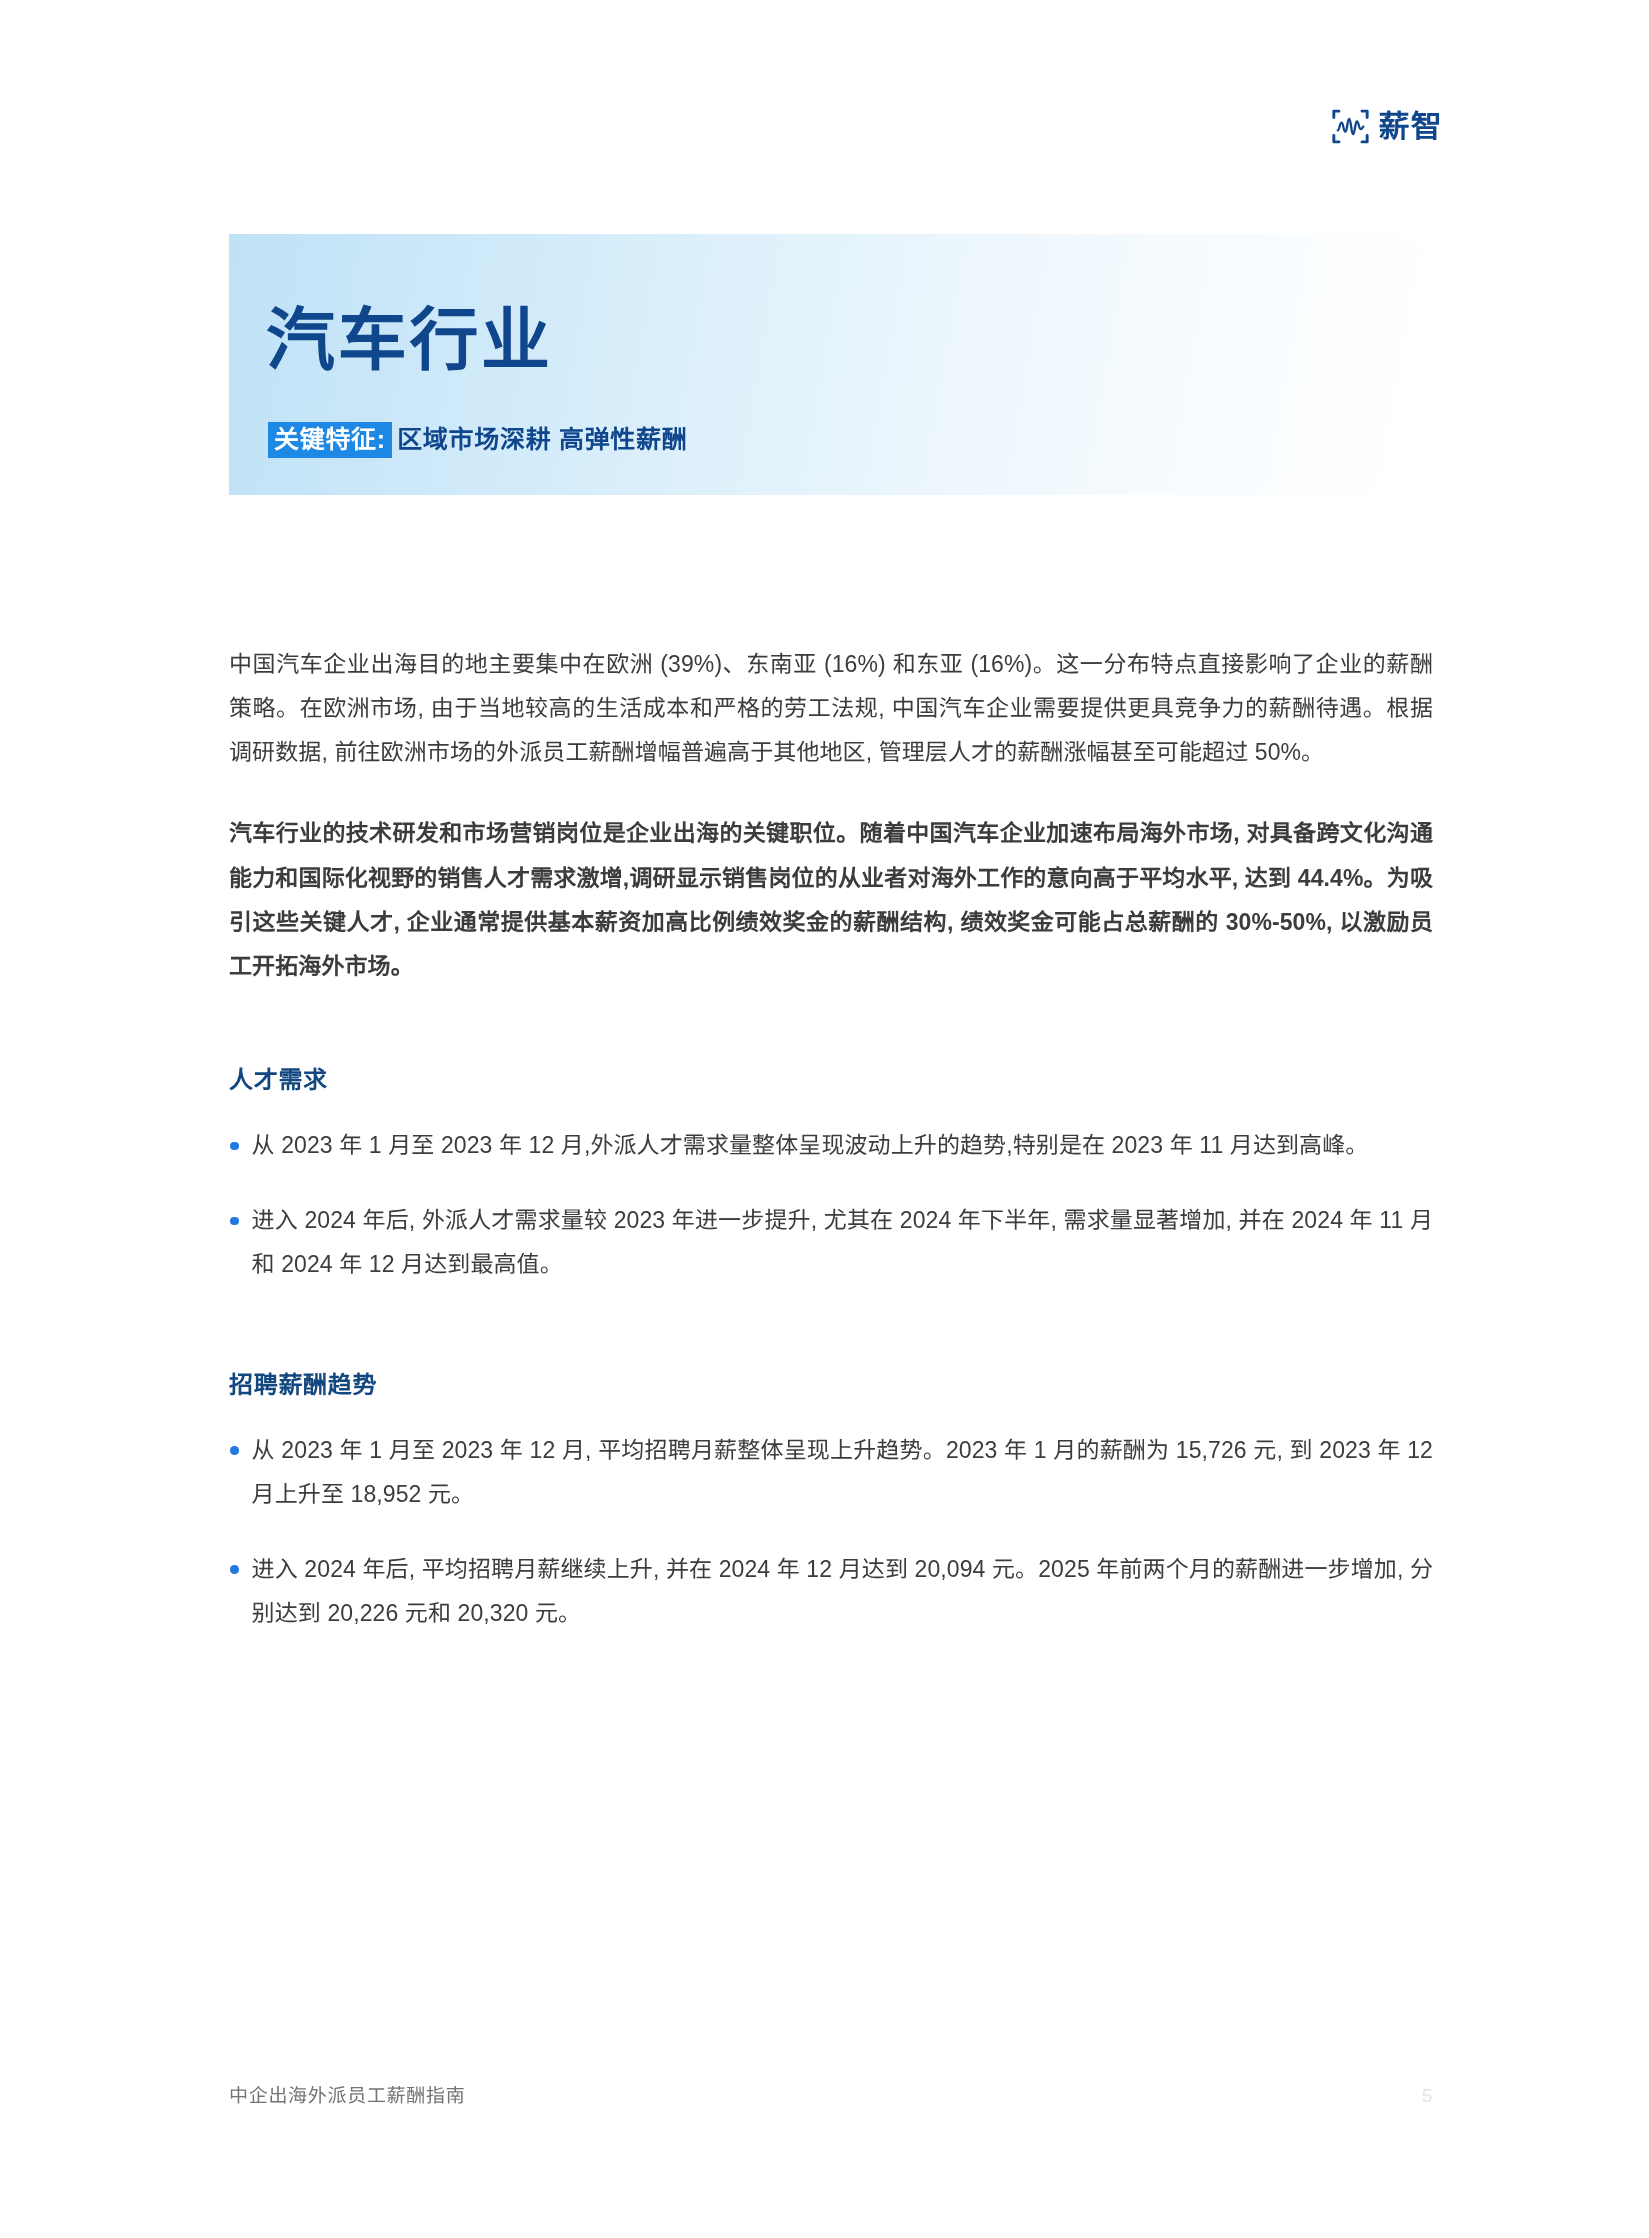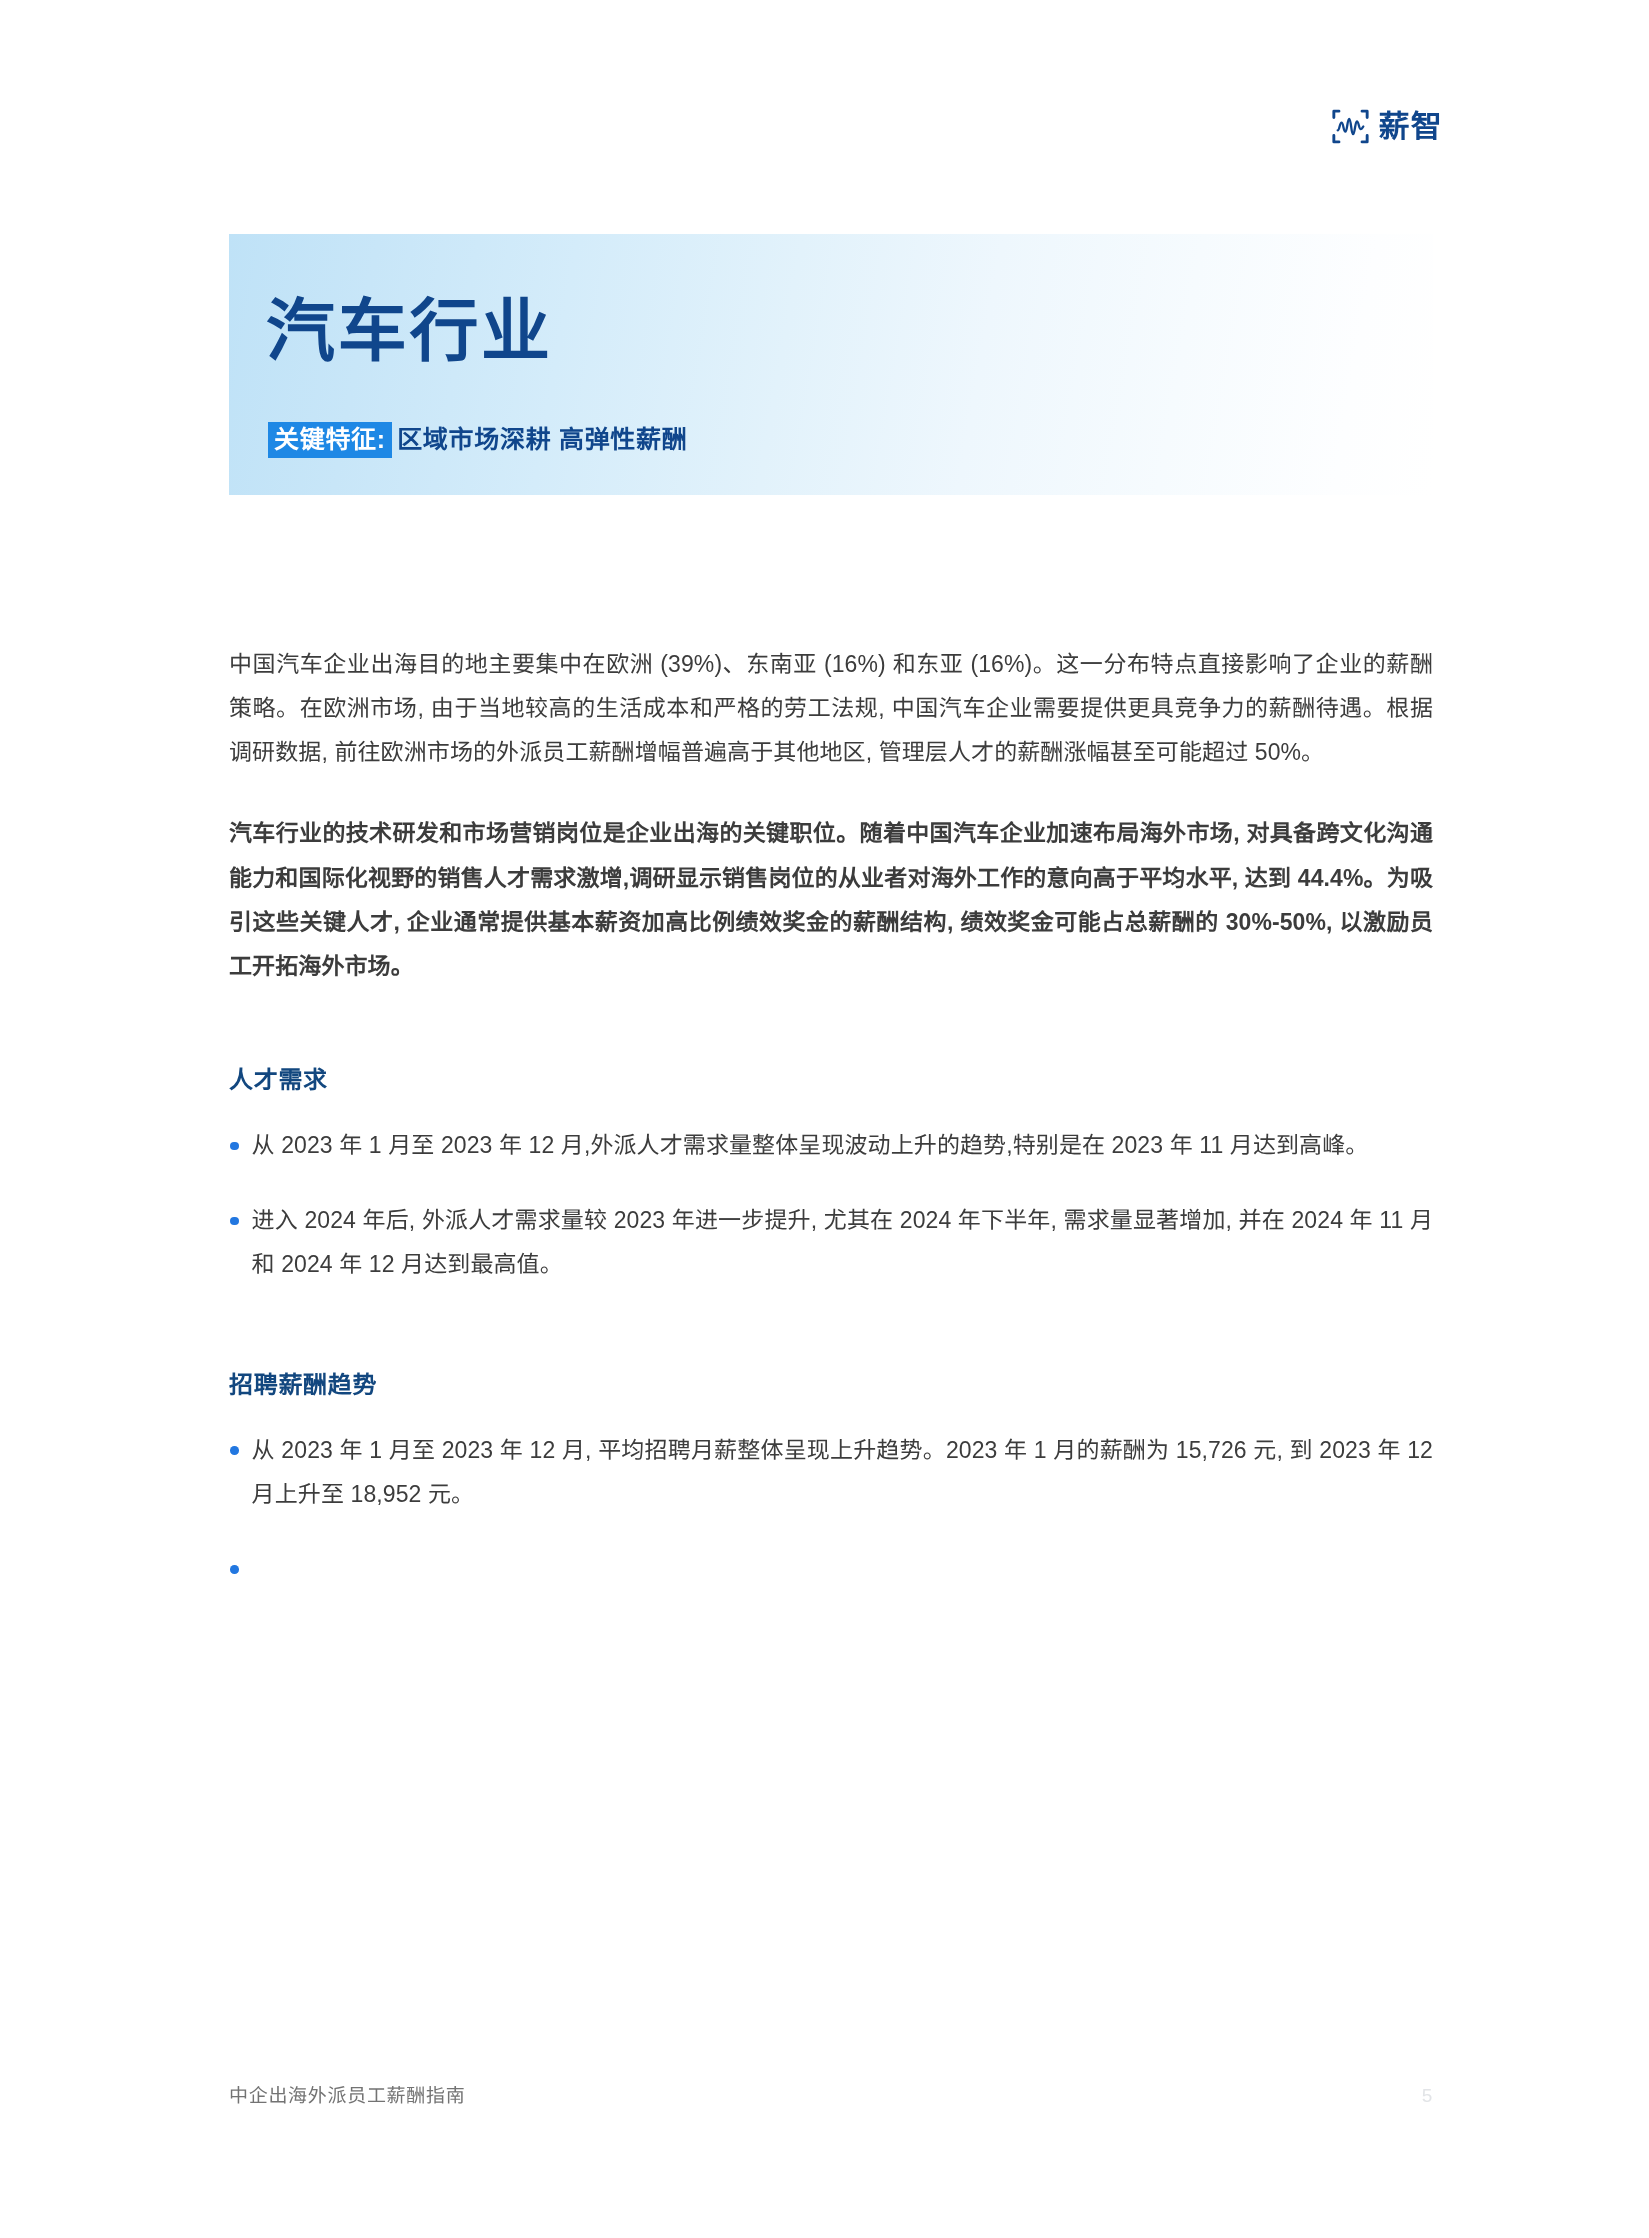--- a/index.html
+++ b/index.html
@@ -55,21 +55,21 @@
         #d4ecfa 28%,
         #e2f2fb 46%,
         #eef7fd 62%,
         #f6fbfe 78%,
         #fdfeff 92%,
         #ffffff 100%);
   }
   .banner-title {
     position: absolute;
     left: 37px;
-    top: 60px;
+    top: 69px;
     font-size: 69px;
     font-weight: 700;
     color: #10468C;
     letter-spacing: 2.7px;
     line-height: 1.1;
     white-space: nowrap;
   }
   .banner-subline {
     position: absolute;
     left: 39px;
@@ -216,20 +216,21 @@
     </ul>
 
     <h2 class="section-heading tight-top">招聘薪酬趋势</h2>
     <ul class="bullet-list">
       <li class="bullet-item">
         <span class="bullet-dot"></span>
         <span>从 2023 年 1 月至 2023 年 12 月, 平均招聘月薪整体呈现上升趋势。2023 年 1 月的薪酬为 15,726 元, 到 2023 年 12 月上升至 18,952 元。</span>
       </li>
       <li class="bullet-item">
         <span class="bullet-dot"></span>
+        <span>进入 2024 年后, 平均招聘月薪继续上升, 并在 2024 年 12 月达到 20,094 元。2025 年前两个月的薪酬进一步增加, 分别达到 20,226 元和 20,320 元。</span>
       </li>
     </ul>
 
   </div>
 
   <div class="footer">
     <span class="footer-label">中企出海外派员工薪酬指南</span>
     <span class="footer-page">5</span>
   </div>
 

